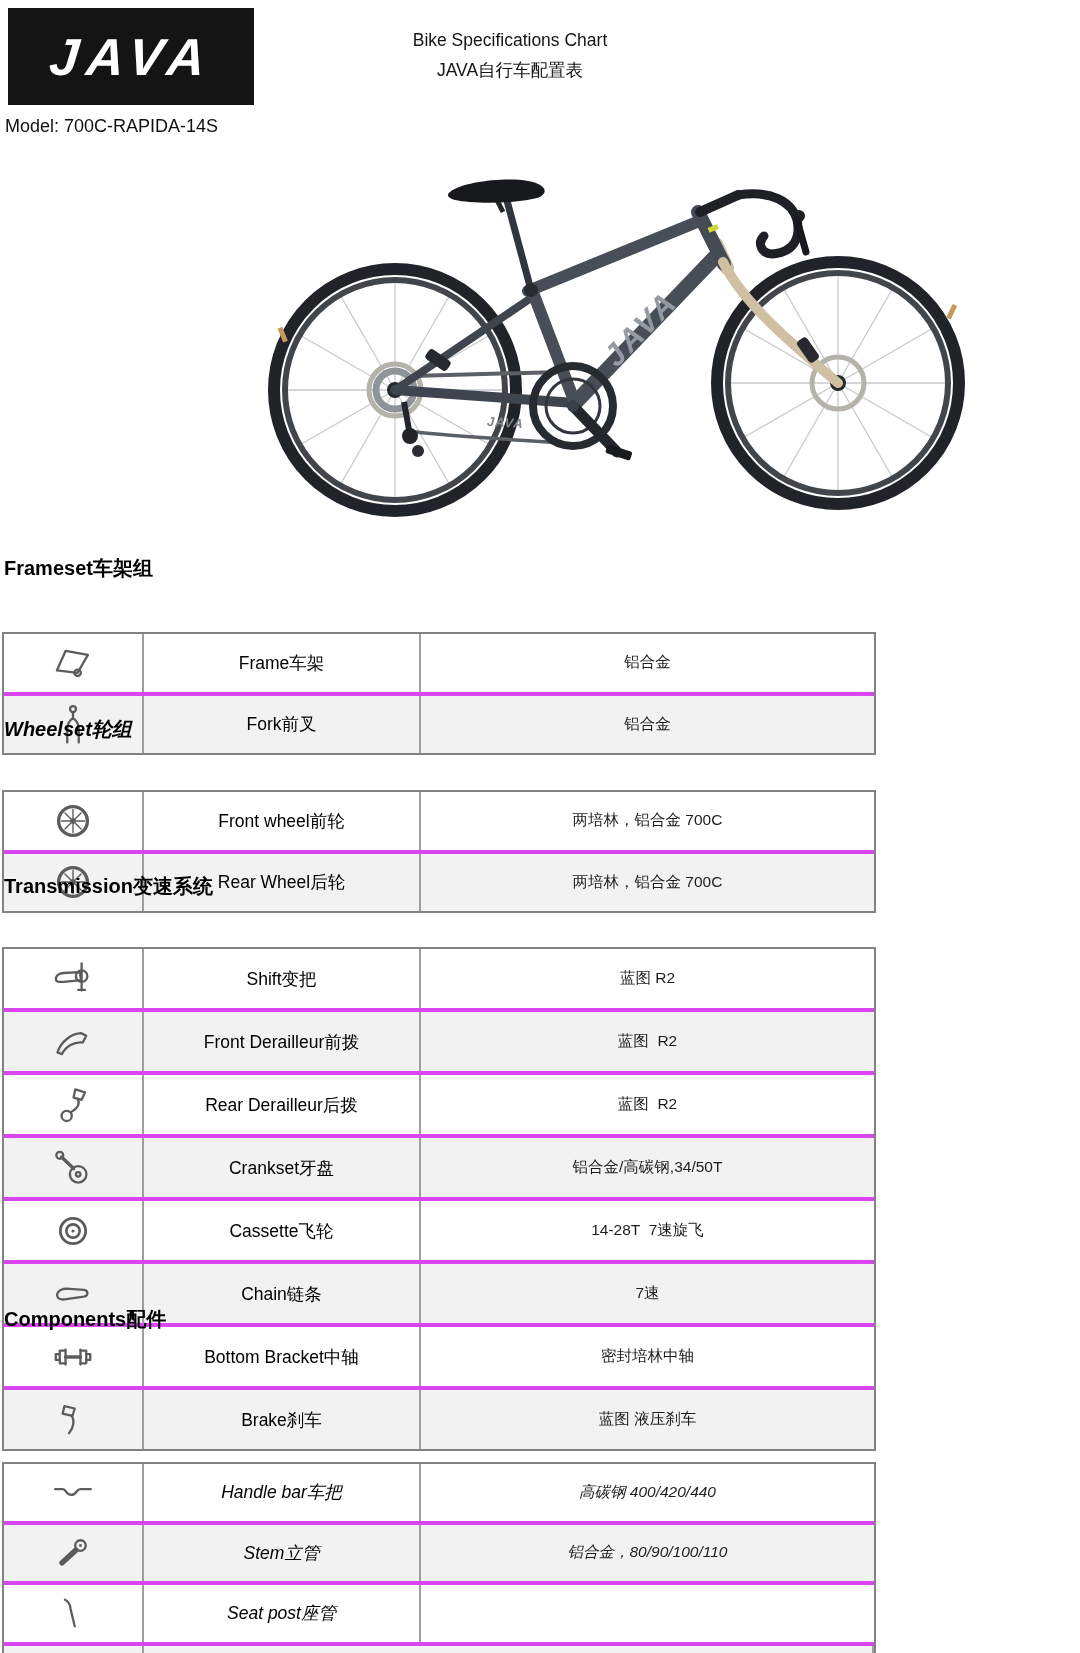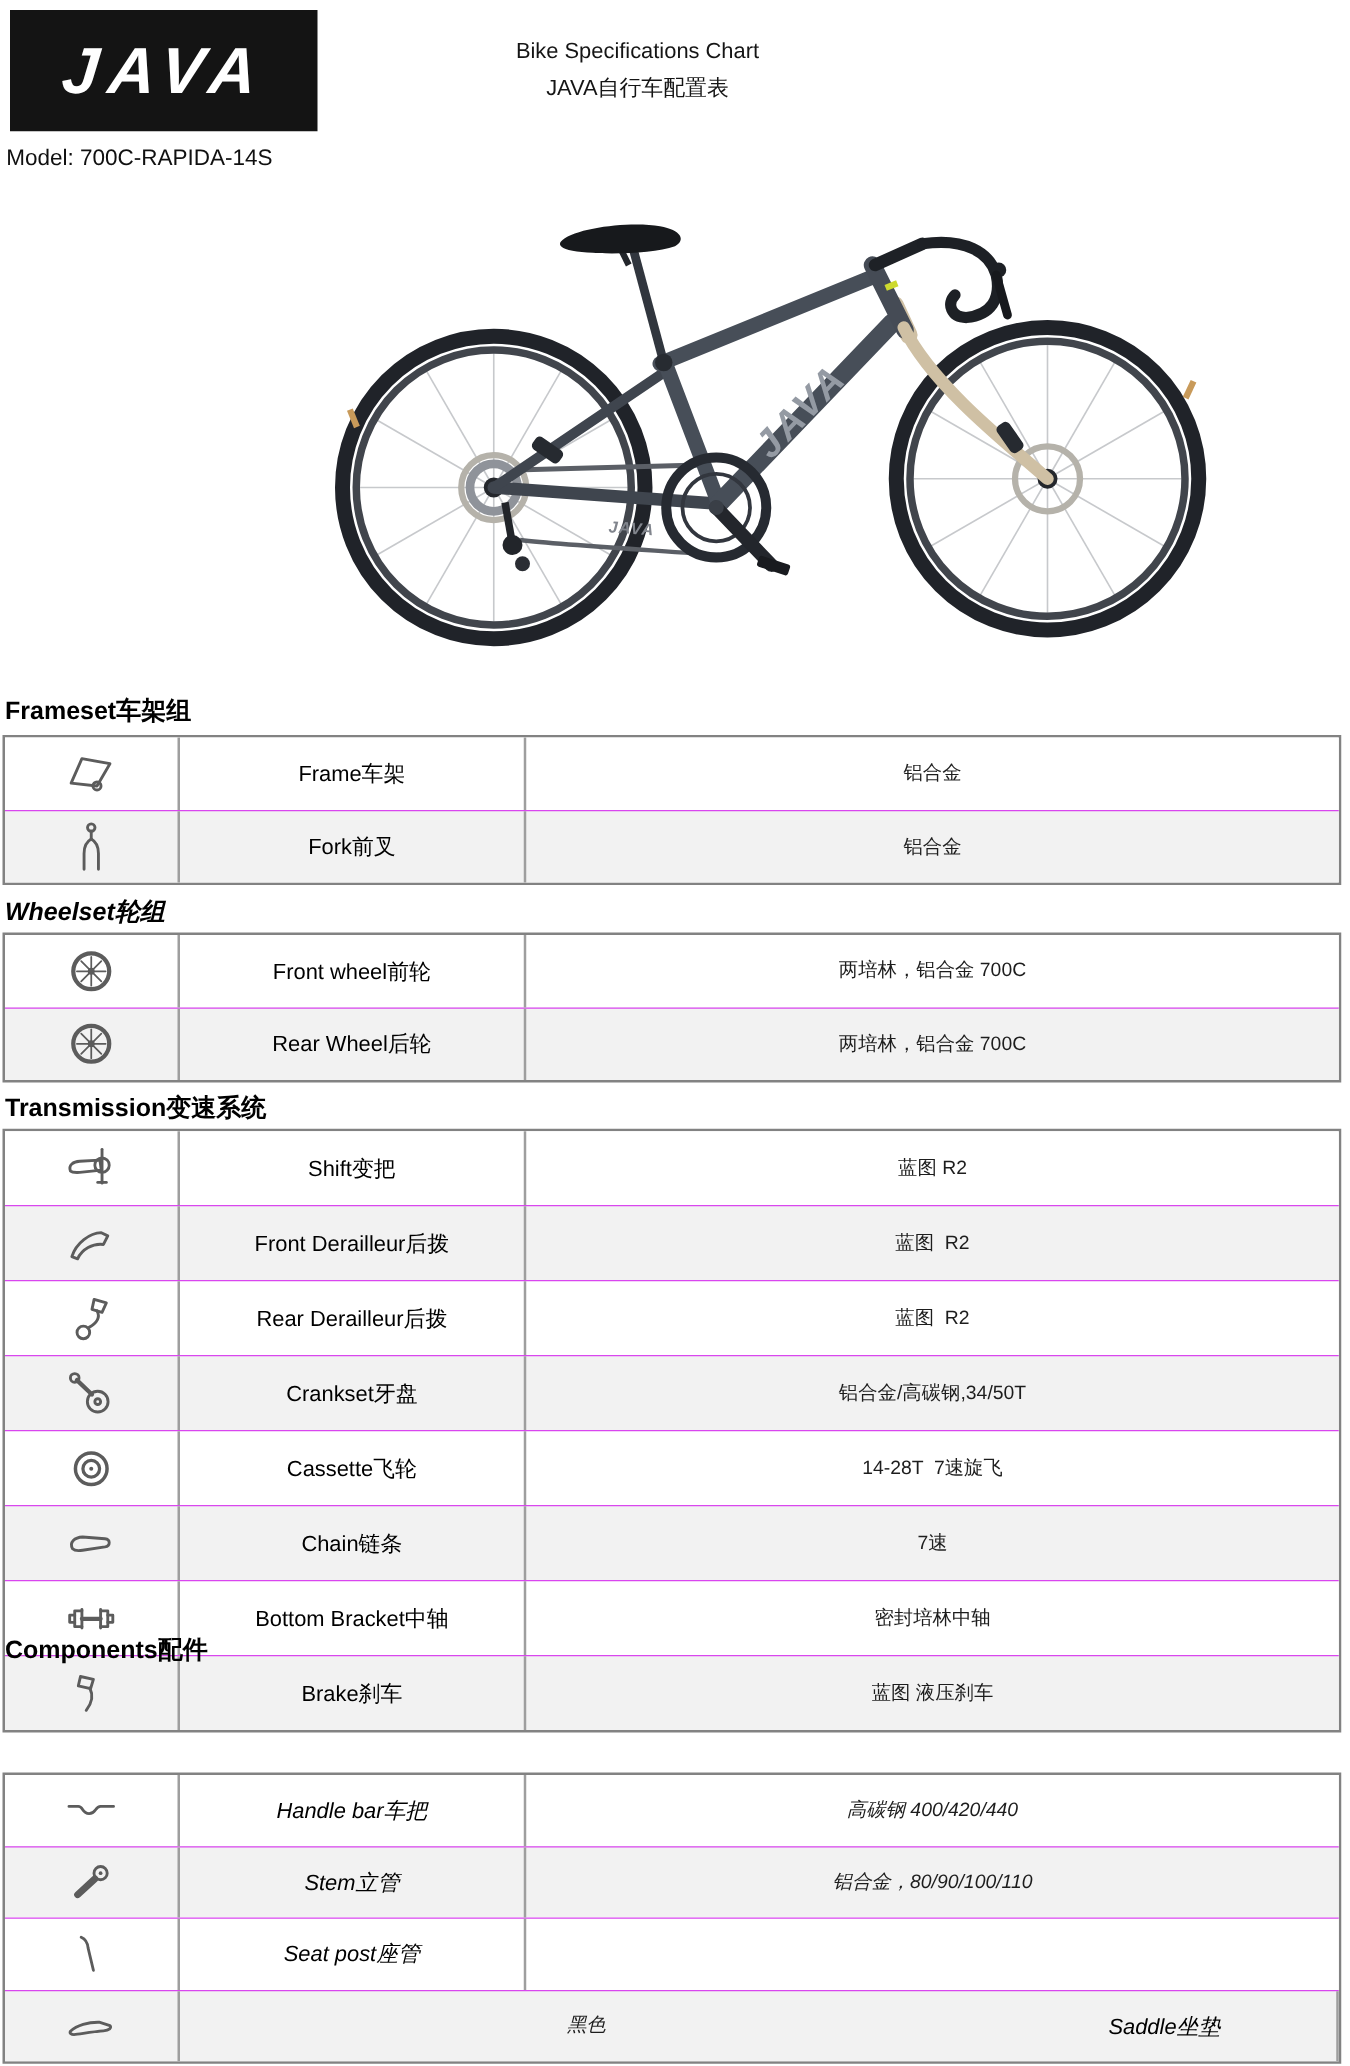--- a/index.html
+++ b/index.html
@@ -20,29 +20,29 @@
   .bike-wrap{position:absolute;left:0;top:140px;width:1080px;height:420px;}
 
   
   .sec-title{position:absolute;left:4px;font-size:20px;font-weight:bold;color:#000;}
   #sec-frameset{top:555px;}
   #sec-wheelset{top:716px;font-style:italic;}
   #sec-transmission{top:873px;}
   #sec-components{top:1306px;}
 
   
-  .spec-table{position:absolute;left:2px;width:1071px;border:2px solid #828282;box-sizing:border-box;}
+  .spec-table{position:absolute;left:2px;width:874px;border:2px solid #828282;box-sizing:border-box;margin-top:44px;}
   #table-frameset{top:588px;}
   #table-wheelset{top:746px;}
   #table-transmission{top:903px;}
   #table-components{top:1418px;font-style:italic;}
   .spec-row{display:flex;height:57.5px;background:#ffffff;}
   #table-transmission .spec-row{height:59px;}
   #table-components .spec-row{height:56.5px;}
-  .spec-row + .spec-row{border-top:1px solid #d946ef;}
+  .spec-row + .spec-row{border-top:4px solid #d946ef;}
   .spec-row.alt{background:#f2f2f2;}
   .cell{display:flex;align-items:center;justify-content:center;box-sizing:border-box;}
   .icon-cell{width:140px;border-right:2px solid #9e9e9e;}
   .label-cell{width:277px;border-right:2px solid #9e9e9e;font-size:17.5px;color:#000;}
   .value-cell{flex:1;font-size:15.5px;color:#1d1d1d;white-space:pre-wrap;}
   .icon-cell svg{width:46px;height:46px;}
   .icon-cell svg *{vector-effect:non-scaling-stroke;}
   .ic{stroke:#5c5c5c;fill:none;stroke-width:2.3;stroke-linecap:round;stroke-linejoin:round;}
 </style>
 </head>
@@ -237,21 +237,21 @@
       <div class="cell value-cell">蓝图 R2</div>
     </div>
     <div class="spec-row alt">
       <div class="cell icon-cell">
         <svg viewBox="0 0 40 40">
             <g class="ic">
               <path d="M6.5 29 C9.5 19.5 19 12.5 27 12.3 L31.5 14.5 L28.5 20.5 C21 19.5 13.5 24 10.5 30.5 Z"></path>
             </g>
           </svg>
       </div>
-      <div class="cell label-cell">Front Derailleur后拨</div>
+      <div class="cell label-cell">Front Derailleur前拨</div>
       <div class="cell value-cell">蓝图  R2</div>
     </div>
     <div class="spec-row">
       <div class="cell icon-cell">
         <svg viewBox="0 0 40 40">
             <g class="ic">
               <path d="M22 6.5 L30.5 9 L27.5 15.5 L20.5 13.5 Z"></path>
               <path d="M24 14.5 C26.5 19 24 23 18.5 26"></path>
               <circle cx="14.5" cy="29.5" r="4.4"></circle>
             </g>

